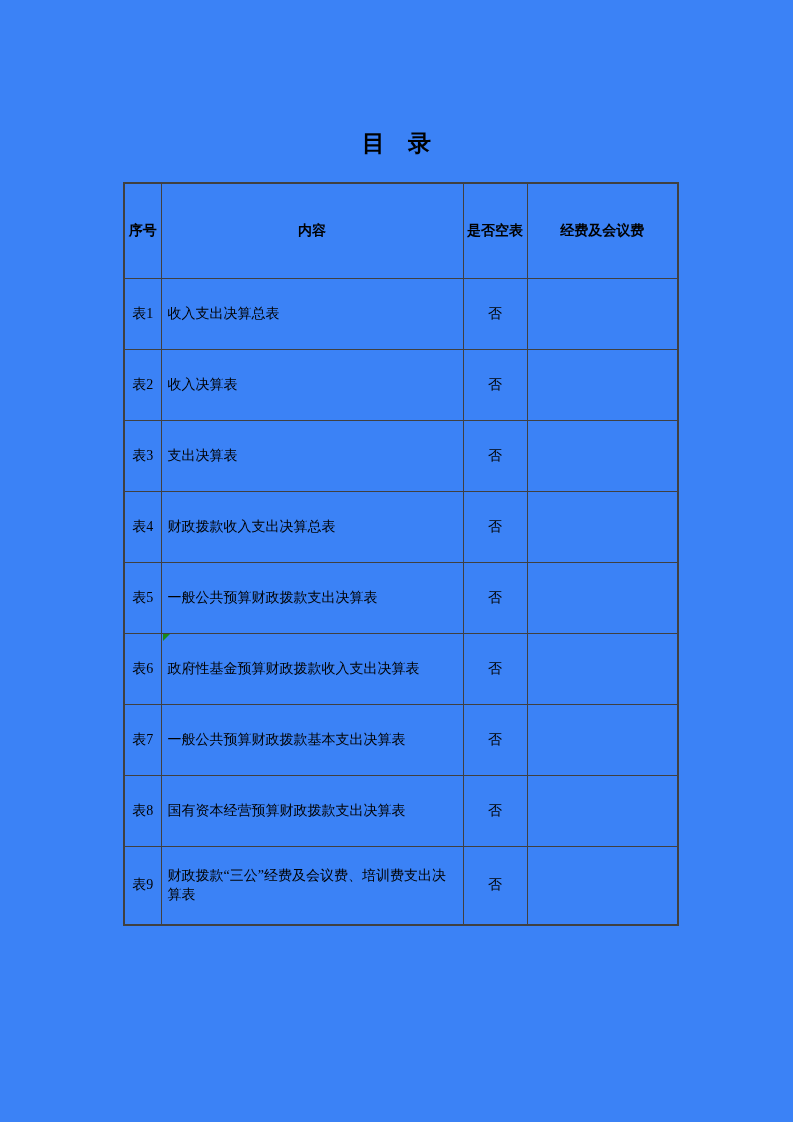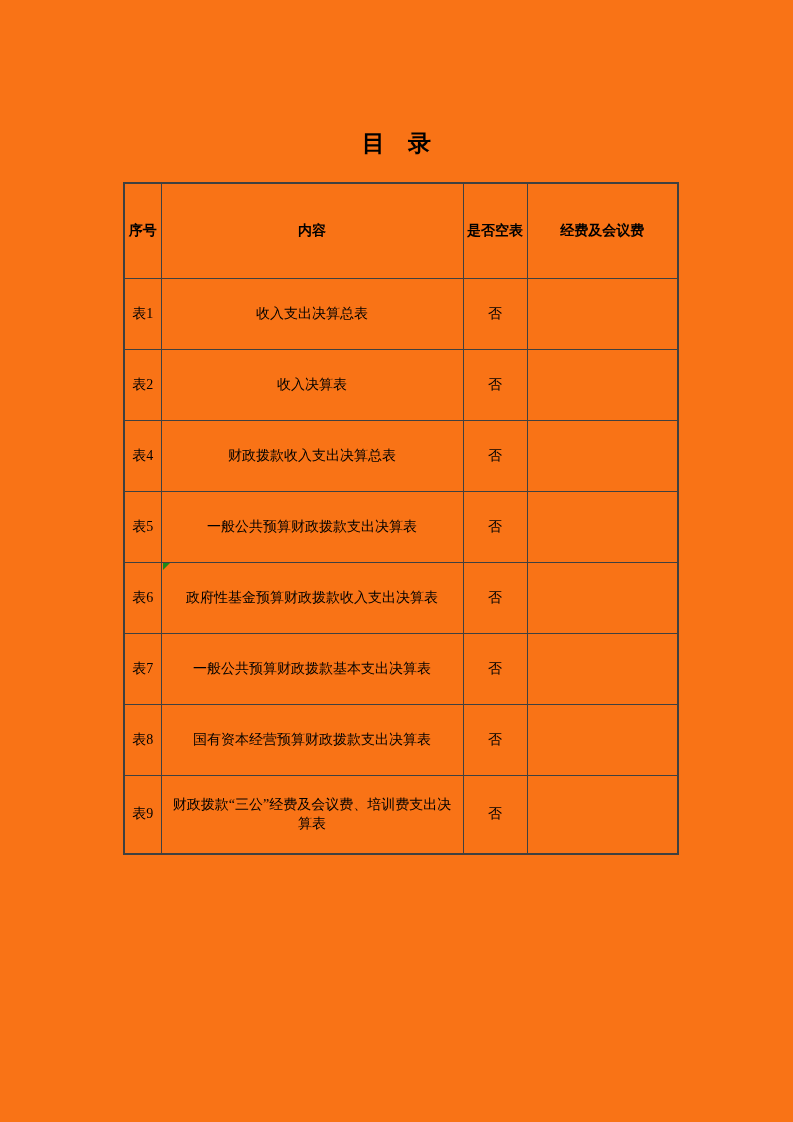--- a/index.html
+++ b/index.html
@@ -1,20 +1,20 @@
 <!DOCTYPE html>
 <html><head>
 <meta charset="utf-8">
 <style>
   html, body { margin: 0; padding: 0; background: #ffffff; }
   .page {
     position: relative;
     width: 793px;
     height: 1122px;
-    background: #f97316;
+    background: #3b82f6;
     color: #000000;
     font-family: "Liberation Serif", "DejaVu Serif", serif;
     overflow: hidden;
   }
   .title {
     position: absolute;
     top: 128px;
     left: 0;
     width: 793px;
     margin: 0;
@@ -46,21 +46,21 @@
     text-align: center;
     padding: 16px 2px;
   }
   table.toc td {
     height: 68px;
     font-size: 14px;
     line-height: 1.35;
   }
   table.toc tr.tall td { height: 75px; }
   .c-seq    { text-align: center; padding: 0 0; }
-  .c-content{ text-align: center; padding: 0 6px; position: relative; margin-top: 10px; }
+  .c-content{ text-align: left; padding: 0 6px; position: relative; margin-top: 10px; }
   .c-empty  { text-align: center; }
   .c-reason { text-align: left; padding: 0 6px; }
   .corner-marker {
     position: absolute;
     top: 0;
     left: 1px;
     width: 0;
     height: 0;
     border-top: 7px solid #1a8a1a;
     border-right: 7px solid transparent;
@@ -95,20 +95,26 @@
         <td class="c-empty">否</td>
         <td class="c-reason"></td>
       </tr>
       <tr>
         <td class="c-seq">表2</td>
         <td class="c-content"><span>收入决算表</span></td>
         <td class="c-empty">否</td>
         <td class="c-reason"></td>
       </tr>
       <tr>
+        <td class="c-seq">表3</td>
+        <td class="c-content"><span>支出决算表</span></td>
+        <td class="c-empty">否</td>
+        <td class="c-reason"></td>
+      </tr>
+      <tr>
         <td class="c-seq">表4</td>
         <td class="c-content"><span>财政拨款收入支出决算总表</span></td>
         <td class="c-empty">否</td>
         <td class="c-reason"></td>
       </tr>
       <tr>
         <td class="c-seq">表5</td>
         <td class="c-content"><span>一般公共预算财政拨款支出决算表</span></td>
         <td class="c-empty">否</td>
         <td class="c-reason"></td>

